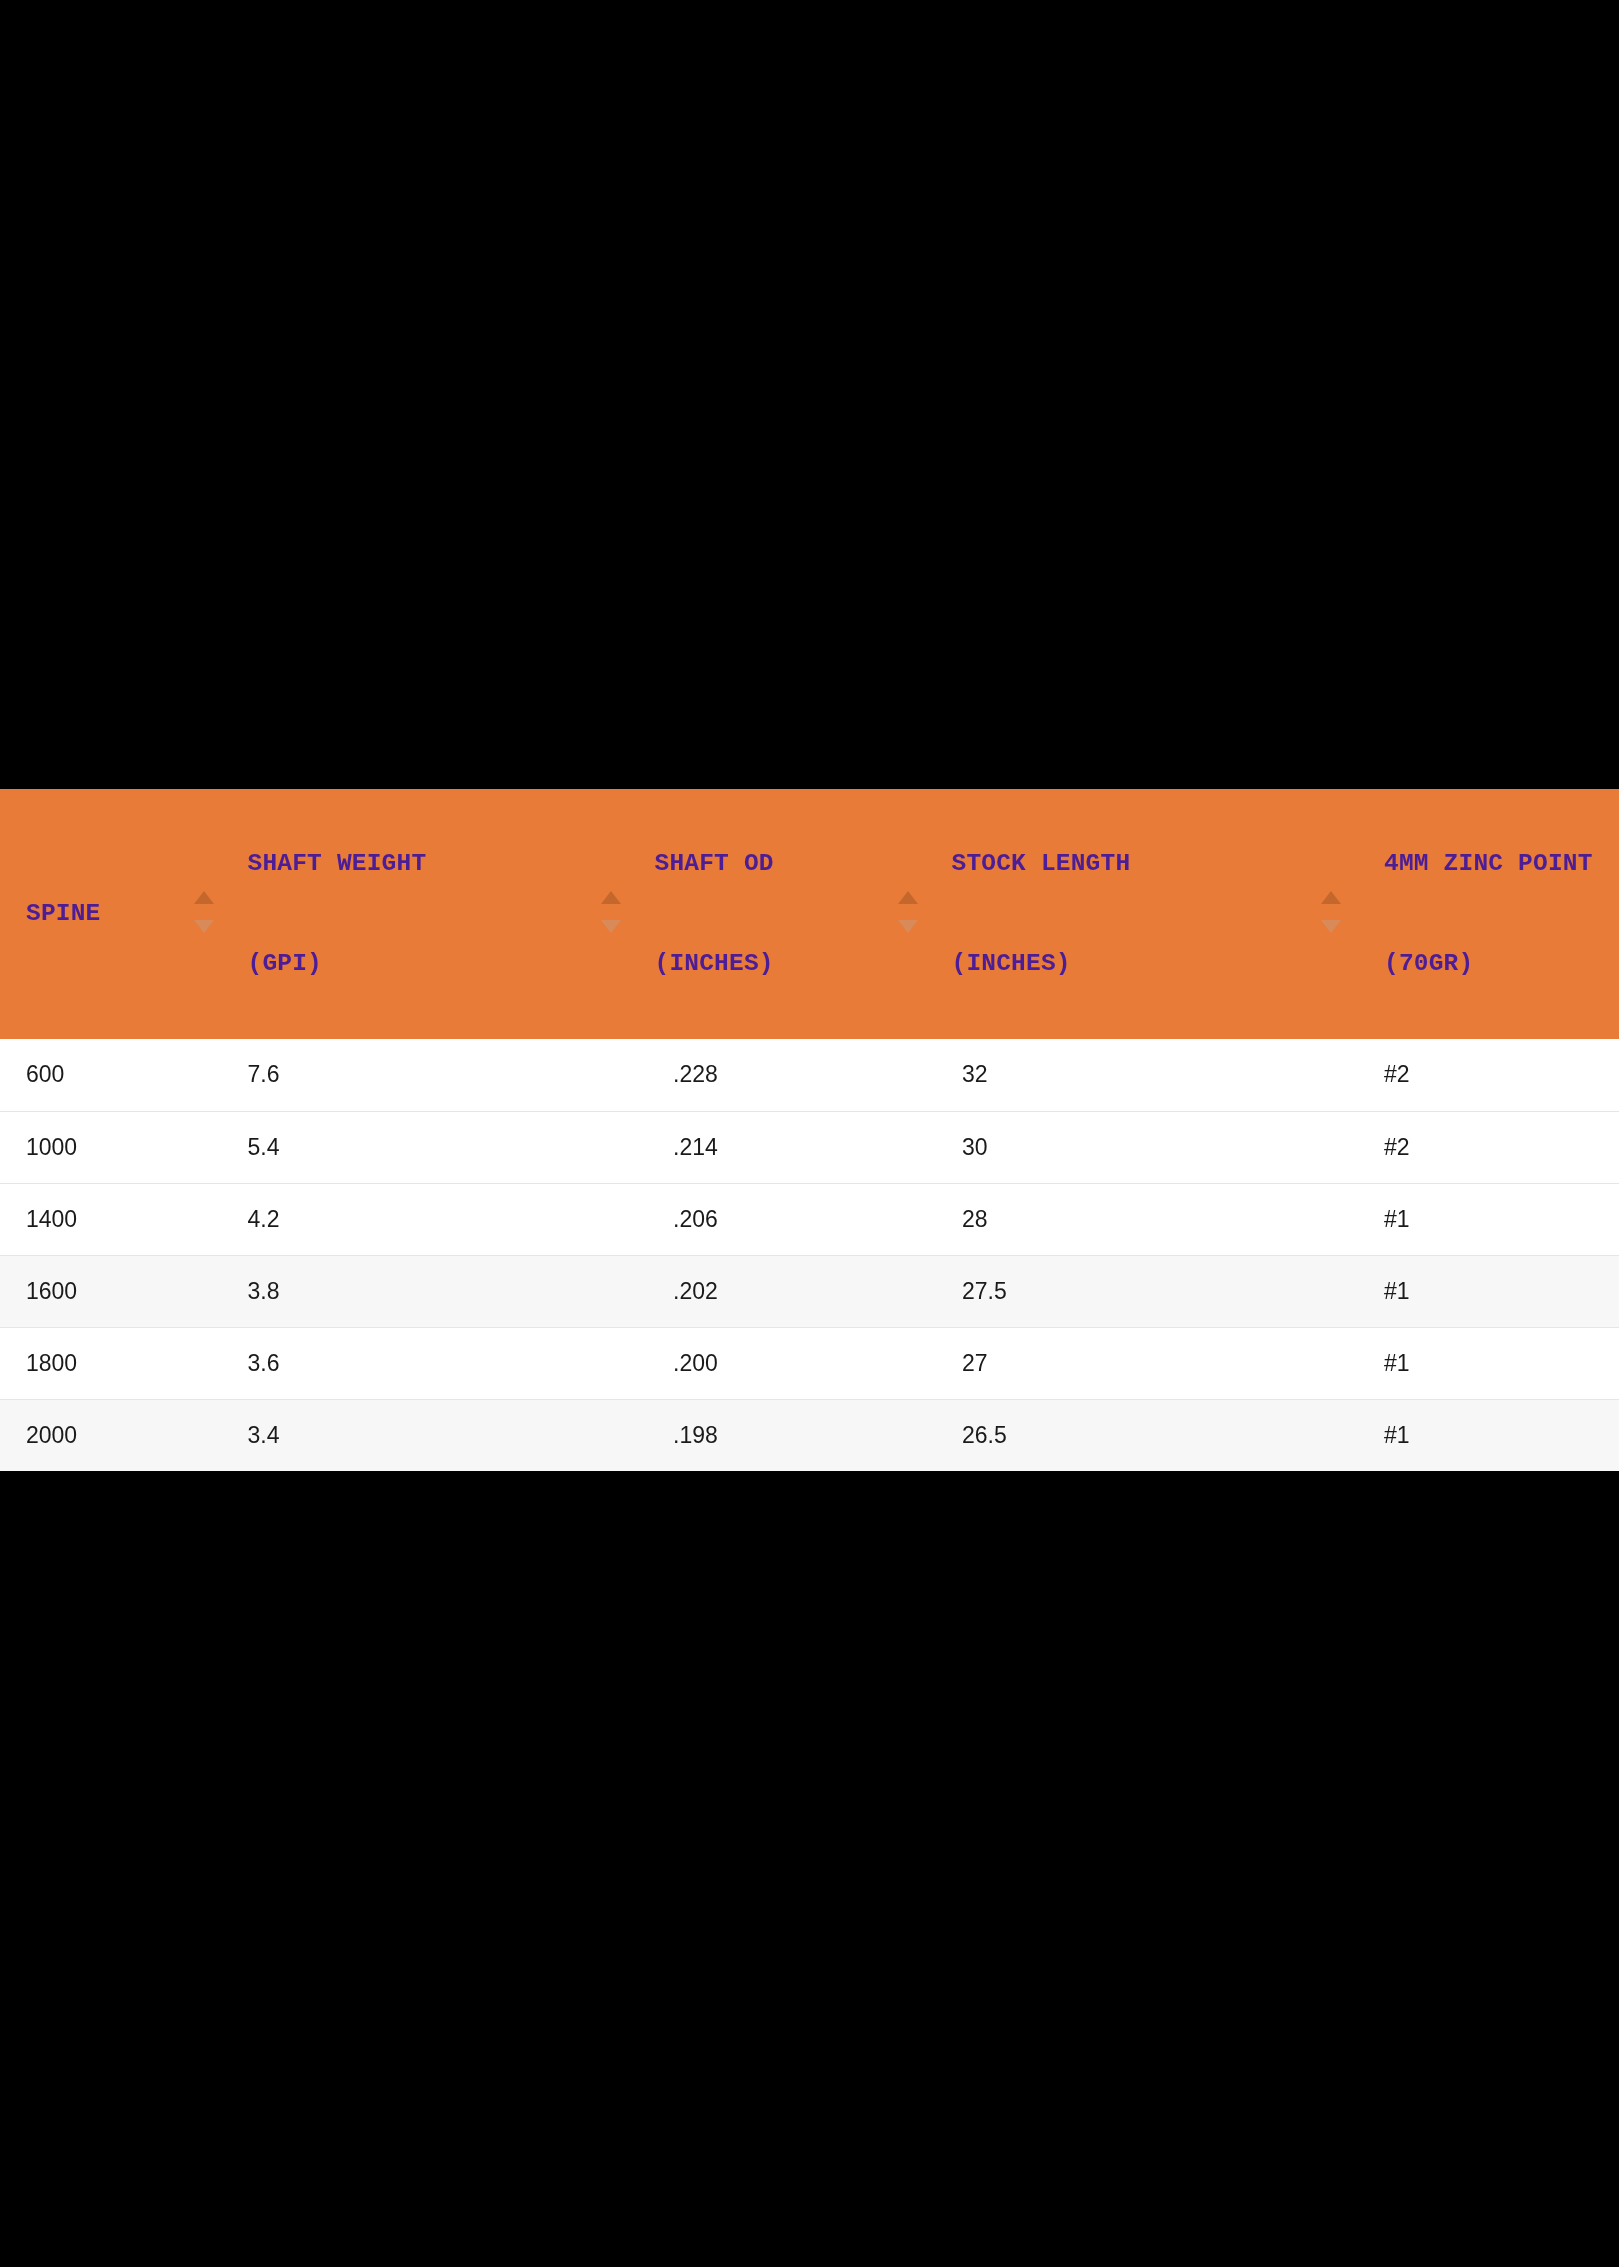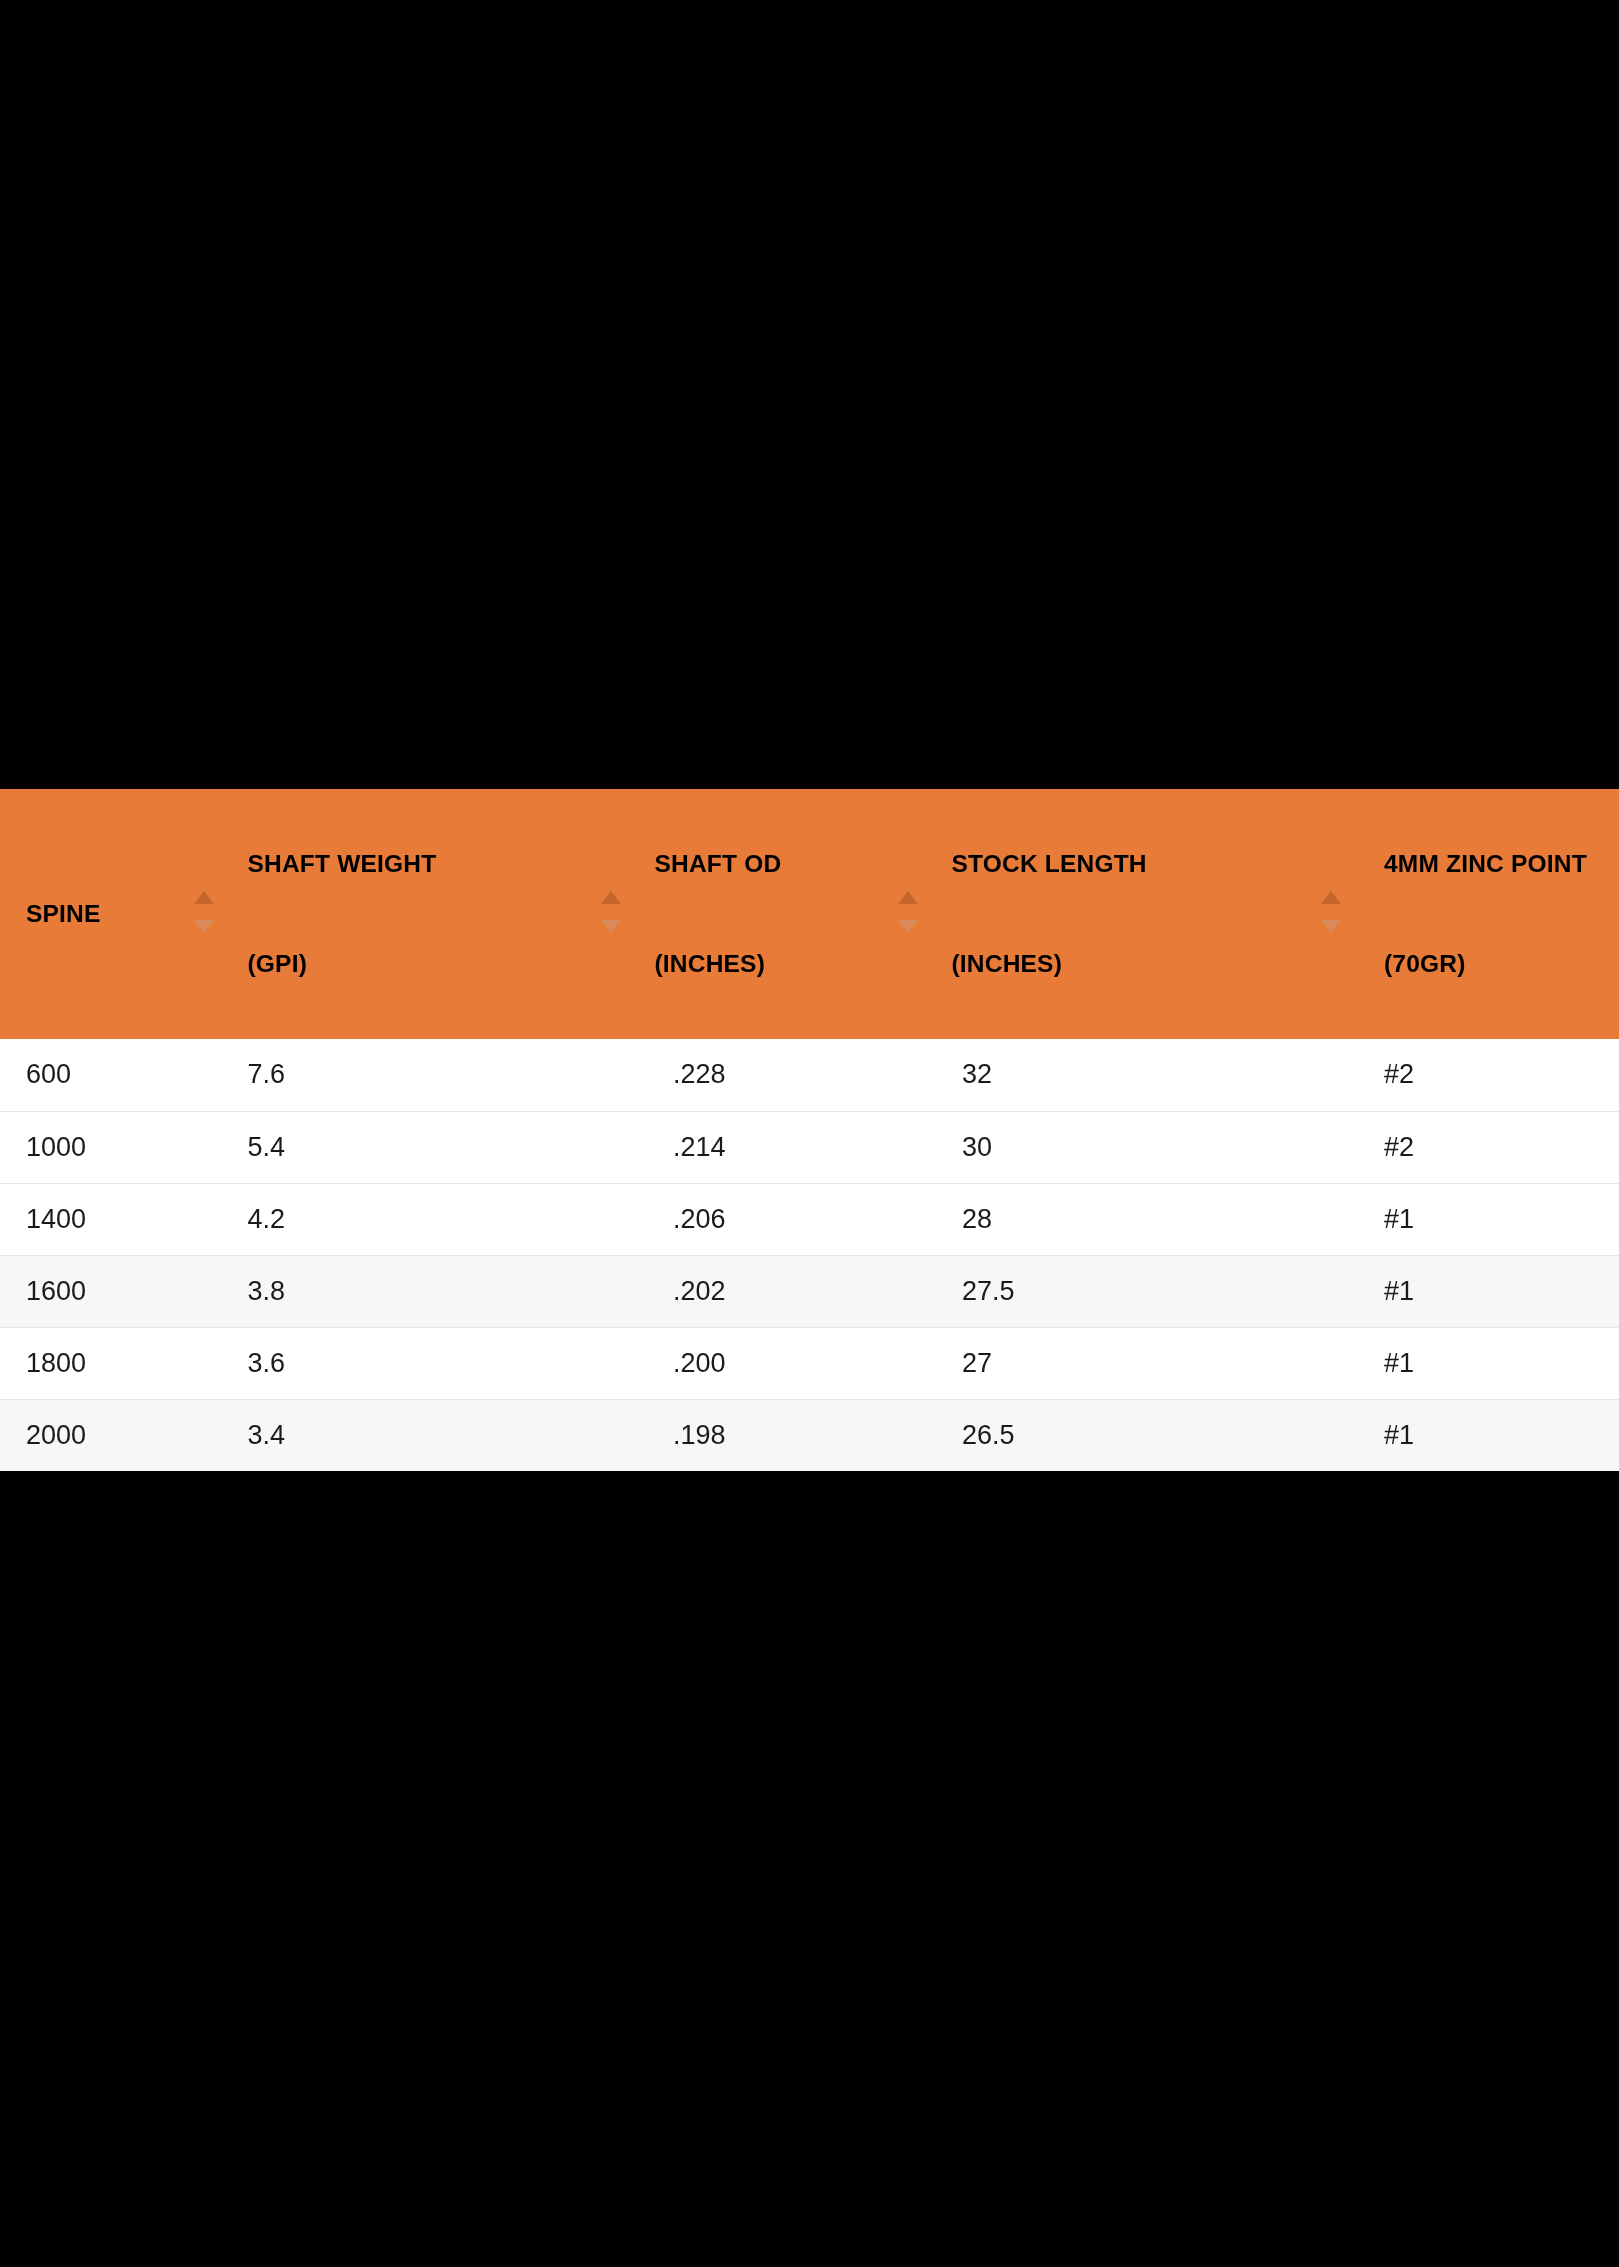--- a/index.html
+++ b/index.html
@@ -35,30 +35,31 @@
     table-layout: fixed;
   }
 
   
   .thead-row {
     background: #e87b38;
     height: 118px;
   }
   .th-cell {
     background: #e87b38;
-    color: #000000;
+    color: #4c1d95;
     font-weight: 700;
     font-size: 24.5px;
     line-height: 50px;
     letter-spacing: 0.2px;
     text-align: left;
     vertical-align: middle;
     padding: 0;
     font-stretch: condensed;
     white-space: pre-line;
+    font-family: Liberation Mono, monospace;
   }
   .th-label {
     display: block;
     padding-left: 0;
   }
 
   
   .th-sort {
     background: #e87b38;
     width: 37px;
@@ -92,21 +93,21 @@
   }
 
   
   .tbody-row {
     height: 72px;
   }
   .tbody-row.odd  { background: #ffffff; }
   .tbody-row.even { background: #f7f7f7; }
   .td-cell {
     color: #1a1a1a;
-    font-size: 27px;
+    font-size: 23px;
     font-weight: 400;
     text-align: left;
     vertical-align: middle;
     padding: 0;
     border-top: 1px solid #e6e6e6;
     border-bottom: 1px solid #e6e6e6;
   }
   .td-spacer {
     padding: 0;
     border-top: 1px solid #e6e6e6;

